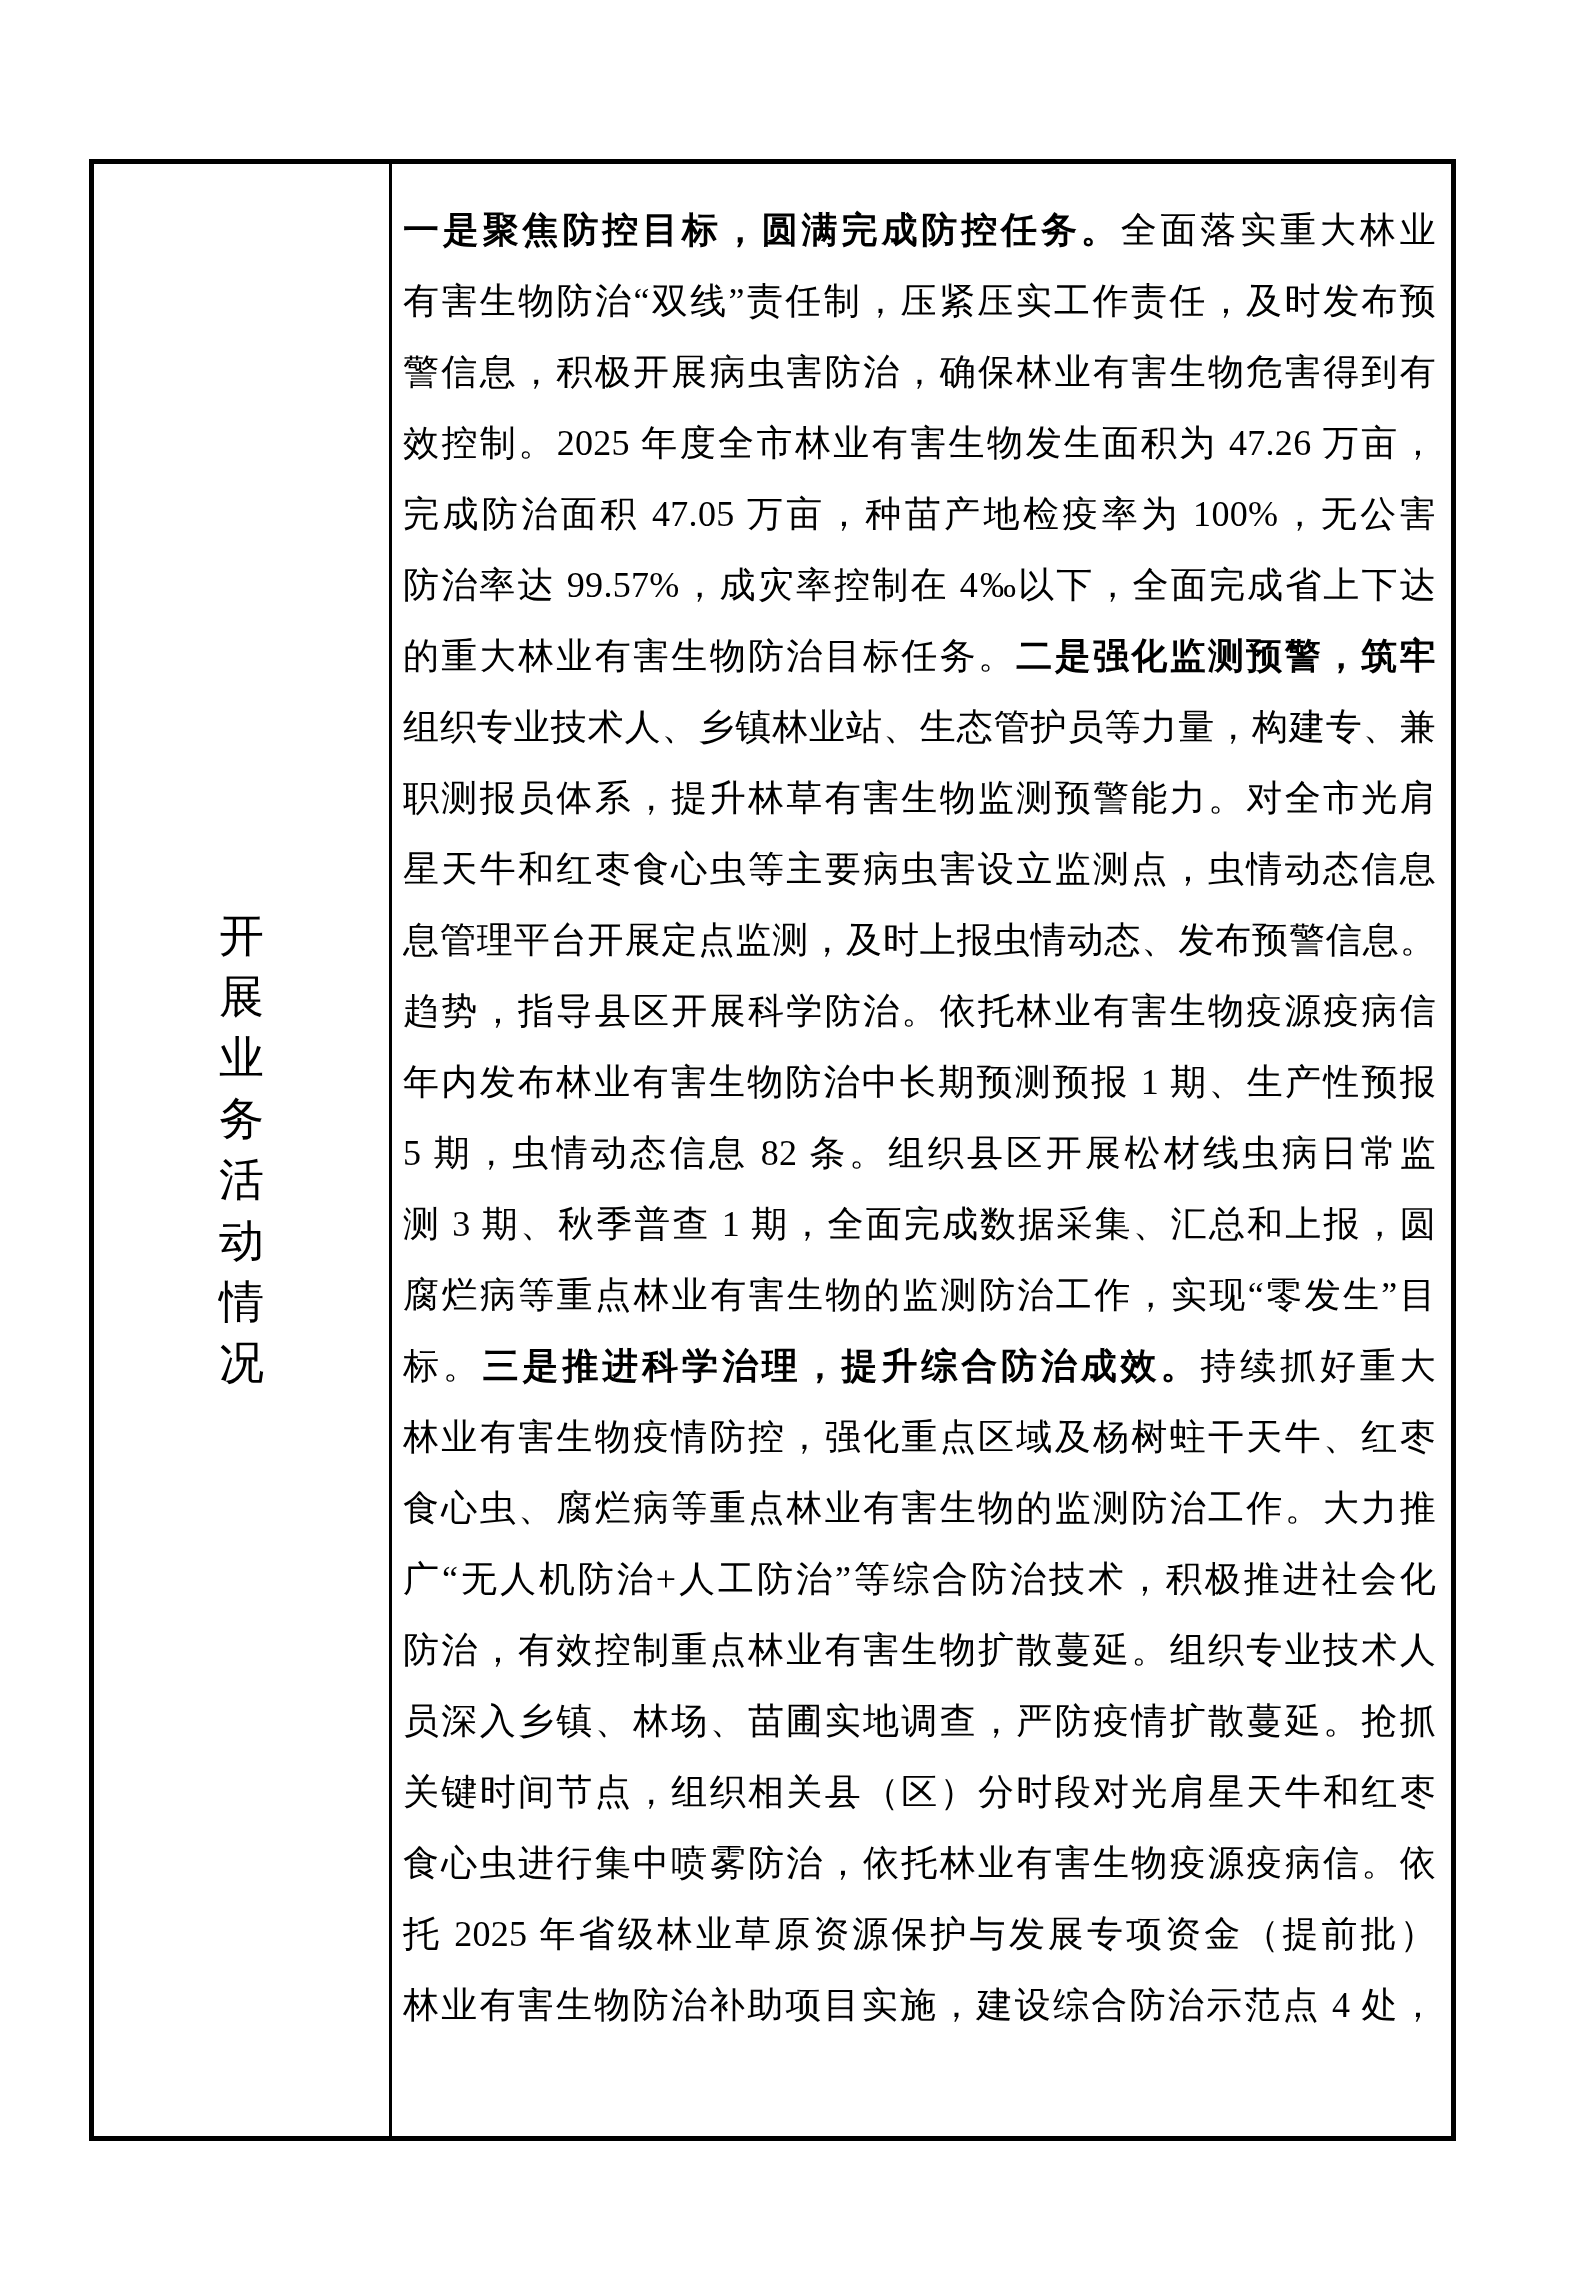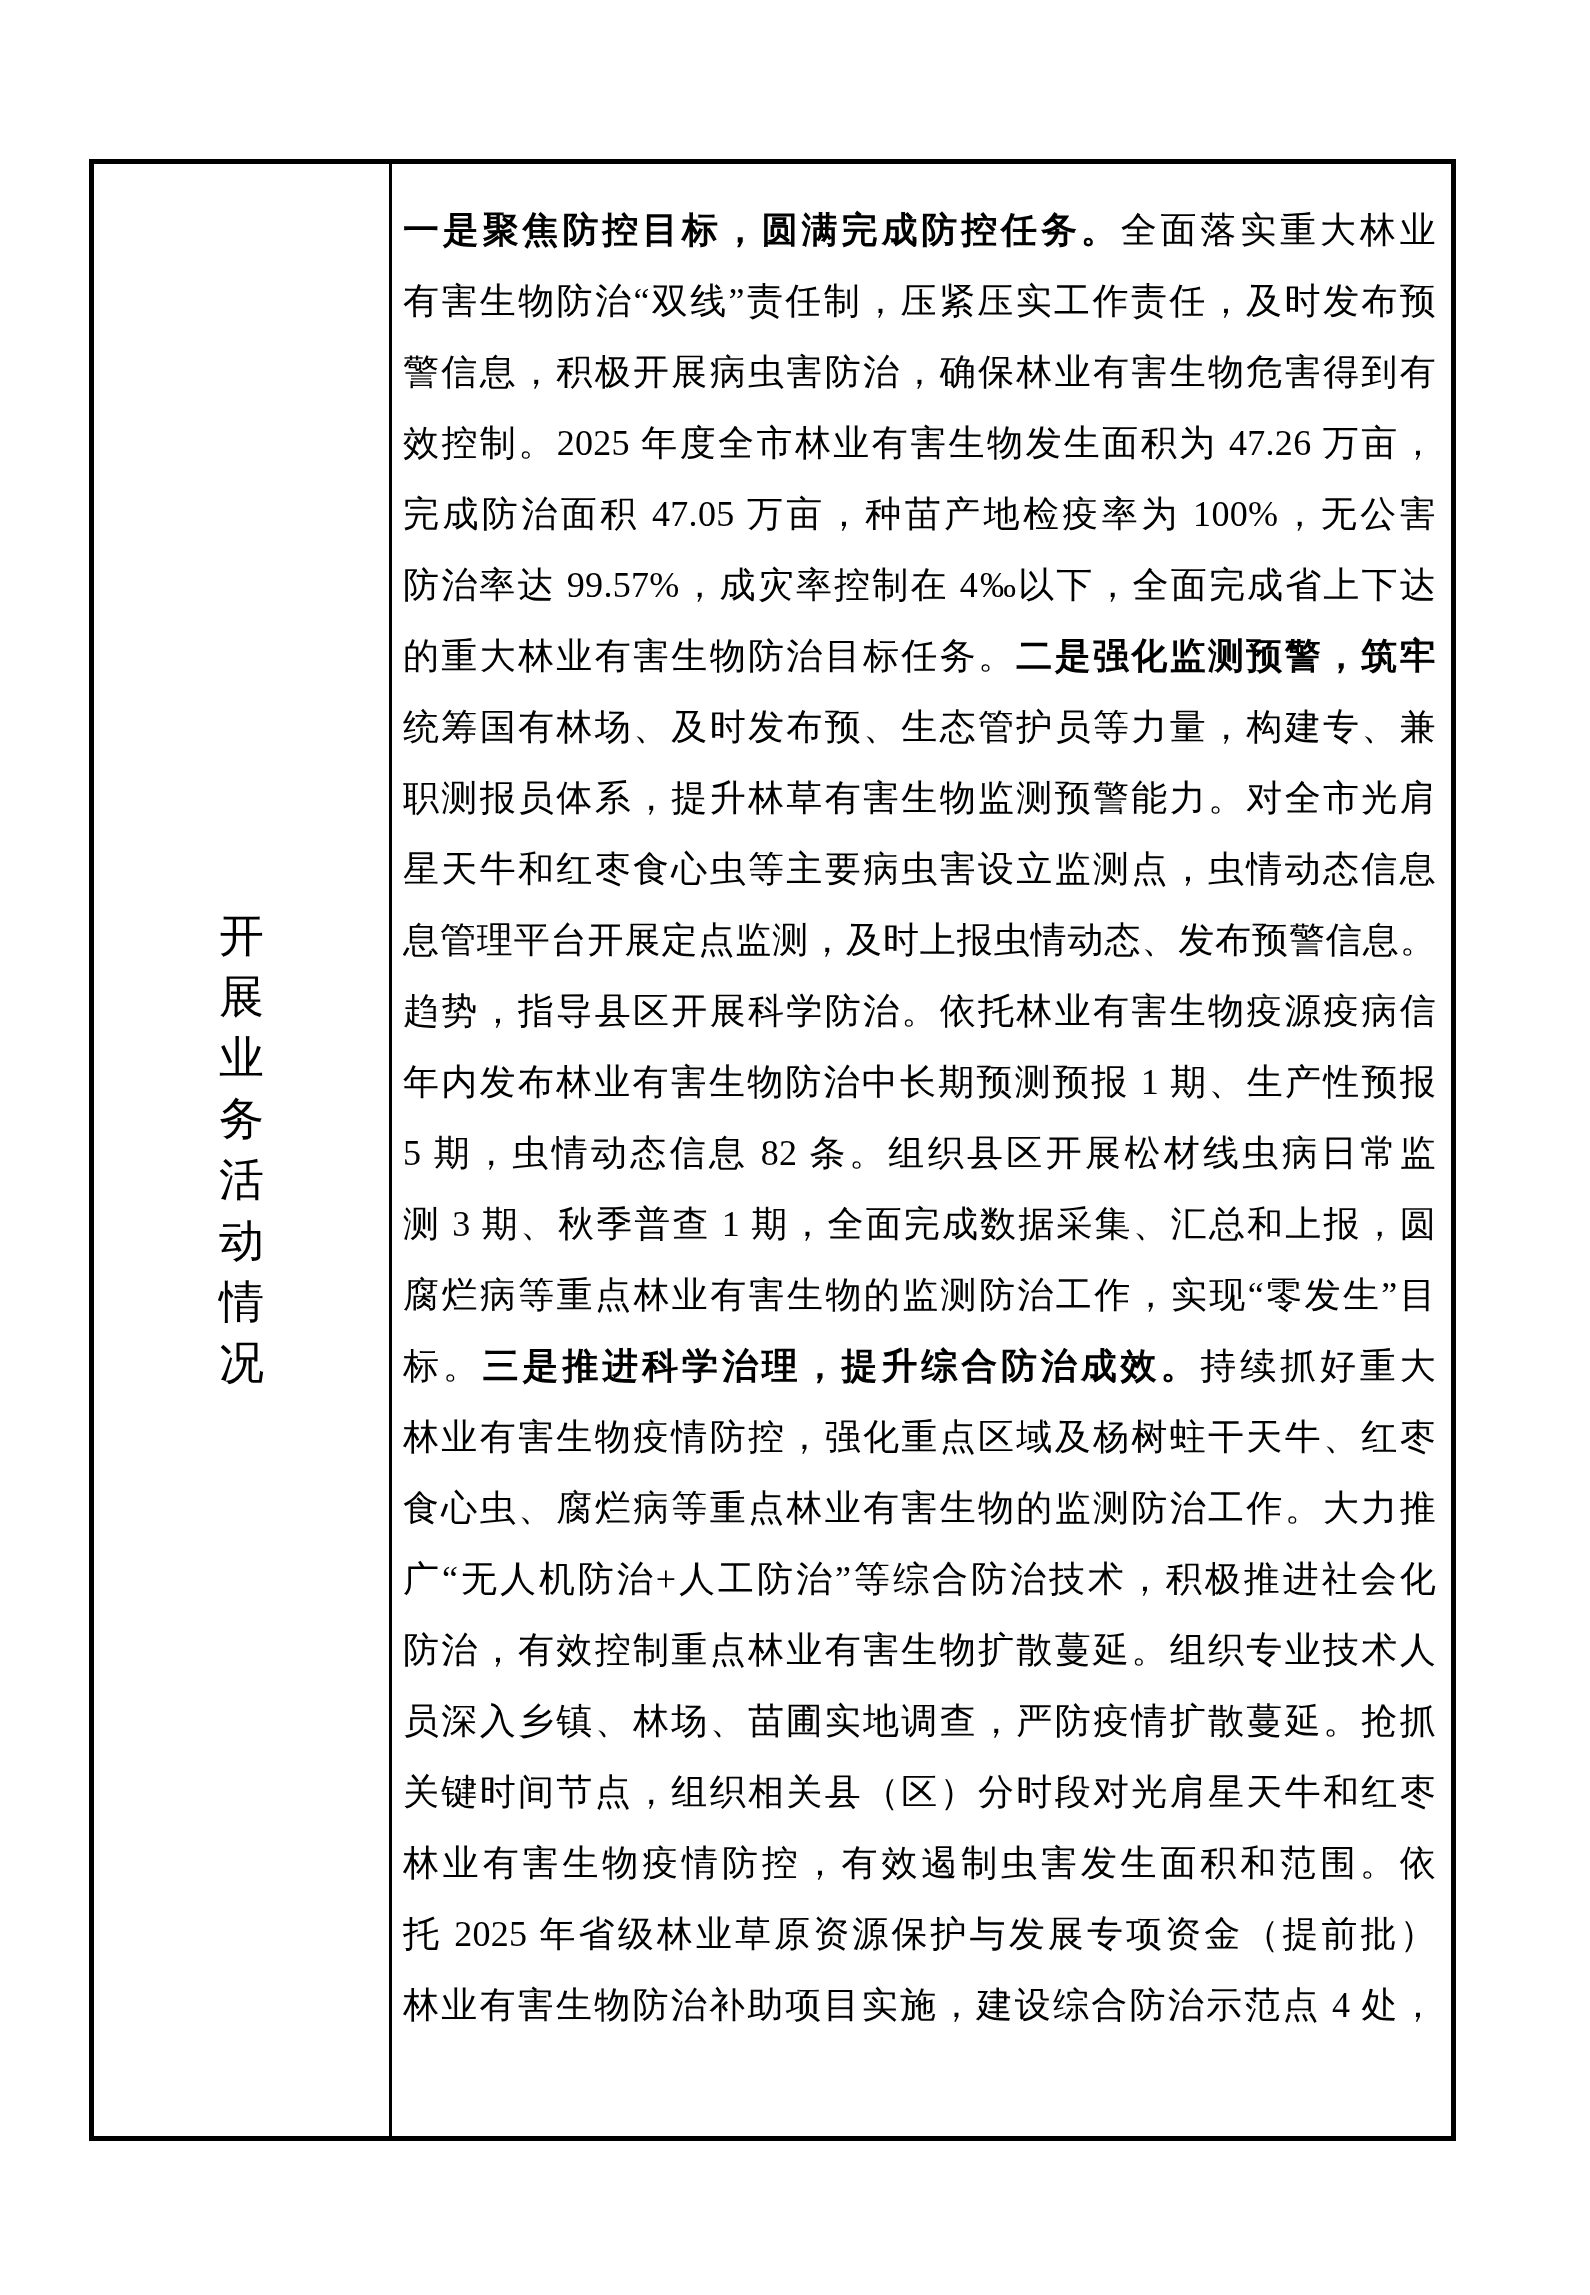--- a/index.html
+++ b/index.html
@@ -77,34 +77,34 @@
       <div class="label-char">况</div>
     </div>
   <div class="content-cell">
       <div class="text-line"><span class="bold">一是聚焦防控目标，圆满完成防控任务。</span><span>全面落实重大林业</span></div>
       <div class="text-line"><span>有害生物防治“双线”责任制，压紧压实工作责任，及时发布预</span></div>
       <div class="text-line"><span>警信息，积极开展病虫害防治，确保林业有害生物危害得到有</span></div>
       <div class="text-line"><span>效控制。2025 年度全市林业有害生物发生面积为 47.26 万亩，</span></div>
       <div class="text-line"><span>完成防治面积 47.05 万亩，种苗产地检疫率为 100%，无公害</span></div>
       <div class="text-line"><span>防治率达 99.57%，成灾率控制在 4‰以下，全面完成省上下达</span></div>
       <div class="text-line"><span>的重大林业有害生物防治目标任务。</span><span class="bold">二是强化监测预警，筑牢</span></div>
-      <div class="text-line"><span>统筹国有林场、及时发布预、生态管护员等力量，构建专、兼</span></div>
+      <div class="text-line"><span>组织专业技术人、乡镇林业站、生态管护员等力量，构建专、兼</span></div>
       <div class="text-line"><span>职测报员体系，提升林草有害生物监测预警能力。对全市光肩</span></div>
       <div class="text-line"><span>星天牛和红枣食心虫等主要病虫害设立监测点，虫情动态信息</span></div>
       <div class="text-line"><span>息管理平台开展定点监测，及时上报虫情动态、发布预警信息。</span></div>
       <div class="text-line"><span>趋势，指导县区开展科学防治。依托林业有害生物疫源疫病信</span></div>
       <div class="text-line"><span>年内发布林业有害生物防治中长期预测预报 1 期、生产性预报</span></div>
       <div class="text-line"><span>5 期，虫情动态信息 82 条。组织县区开展松材线虫病日常监</span></div>
       <div class="text-line"><span>测 3 期、秋季普查 1 期，全面完成数据采集、汇总和上报，圆</span></div>
       <div class="text-line"><span>腐烂病等重点林业有害生物的监测防治工作，实现“零发生”目</span></div>
       <div class="text-line"><span>标。</span><span class="bold">三是推进科学治理，提升综合防治成效。</span><span>持续抓好重大</span></div>
       <div class="text-line"><span>林业有害生物疫情防控，强化重点区域及杨树蛀干天牛、红枣</span></div>
       <div class="text-line"><span>食心虫、腐烂病等重点林业有害生物的监测防治工作。大力推</span></div>
       <div class="text-line"><span>广“无人机防治+人工防治”等综合防治技术，积极推进社会化</span></div>
       <div class="text-line"><span>防治，有效控制重点林业有害生物扩散蔓延。组织专业技术人</span></div>
       <div class="text-line"><span>员深入乡镇、林场、苗圃实地调查，严防疫情扩散蔓延。抢抓</span></div>
       <div class="text-line"><span>关键时间节点，组织相关县（区）分时段对光肩星天牛和红枣</span></div>
-      <div class="text-line"><span>林业有害生物疫情防控，有效遏制虫害发生面积和范围。依</span></div>
+      <div class="text-line"><span>食心虫进行集中喷雾防治，依托林业有害生物疫源疫病信。依</span></div>
       <div class="text-line"><span>托 2025 年省级林业草原资源保护与发展专项资金（提前批）</span></div>
       <div class="text-line"><span>林业有害生物防治补助项目实施，建设综合防治示范点 4 处，</span></div>
     </div>
 </div>
 
 
 </body></html>

